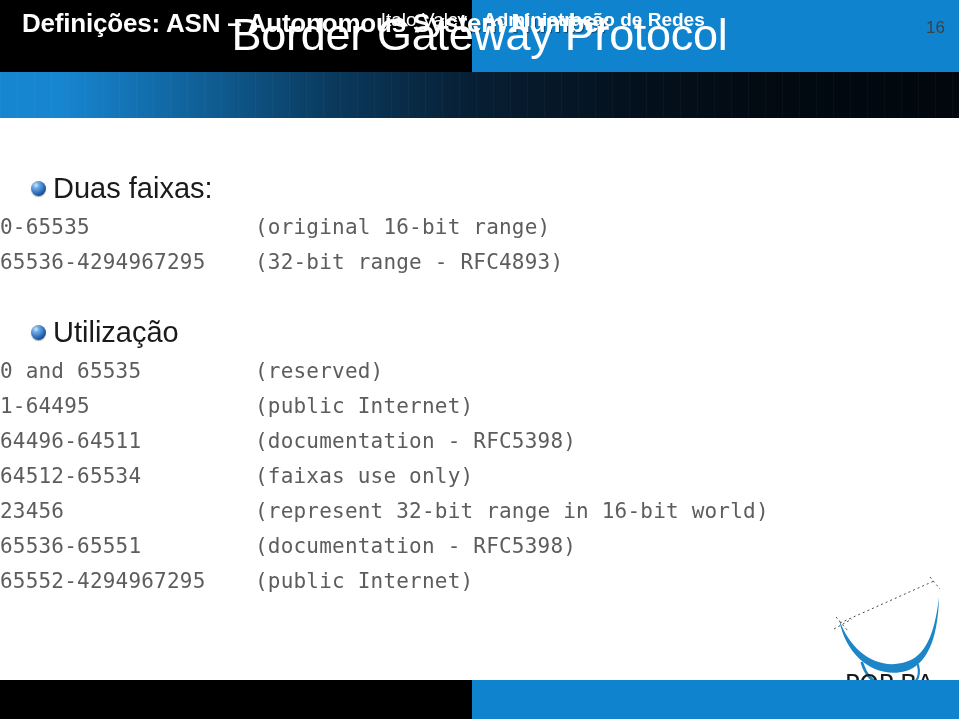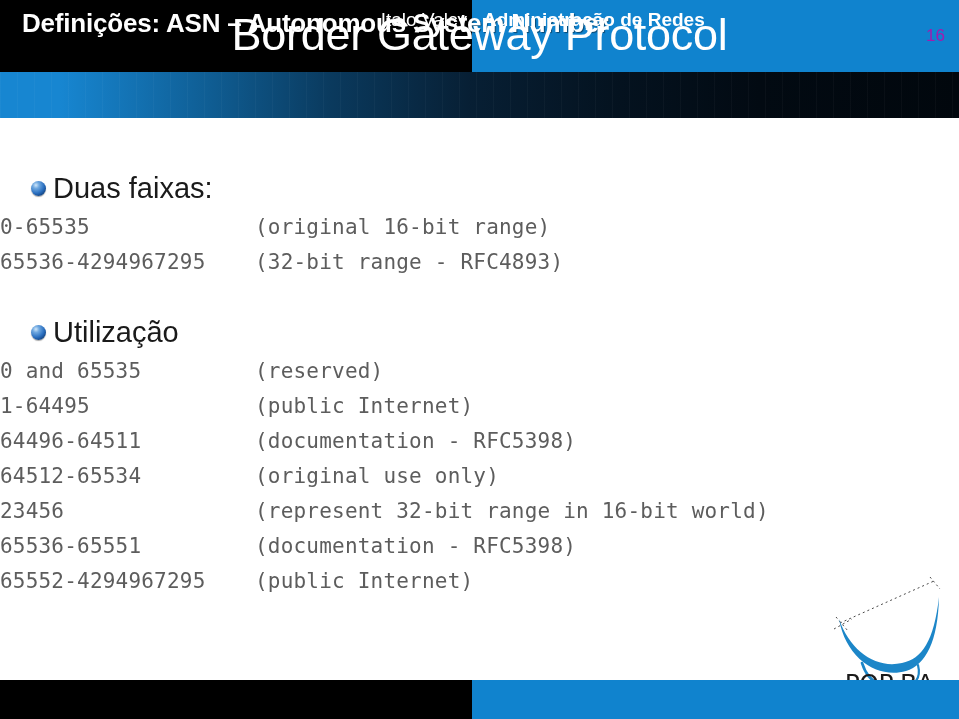--- a/index.html
+++ b/index.html
@@ -162,24 +162,24 @@
     position:absolute; left:483px; top:0;
     height:39px;
     display:flex; align-items:center;
     color:#ffffff;
     font-size:19px;
     font-weight:bold;
     white-space:nowrap;
     z-index:3;
   }
   .footer-pagenum {
-    position:absolute; right:14px; top:16px;
+    position:absolute; right:14px; top:8px;
     height:39px;
     display:flex; align-items:center;
-    color:#a21caf;
+    color:#404040;
     font-size:17px;
     font-weight:400;
     white-space:nowrap;
     z-index:3;
   }
 </style>
 </head>
 <body>
 
 <div class="slide">
@@ -223,21 +223,21 @@
       <div class="mono-row">
         <span class="mono-range">1-64495</span>
         <span class="mono-note">(public Internet)</span>
       </div>
       <div class="mono-row">
         <span class="mono-range">64496-64511</span>
         <span class="mono-note">(documentation - RFC5398)</span>
       </div>
       <div class="mono-row">
         <span class="mono-range">64512-65534</span>
-        <span class="mono-note">(original use only)</span>
+        <span class="mono-note">(faixas use only)</span>
       </div>
       <div class="mono-row">
         <span class="mono-range">23456</span>
         <span class="mono-note">(represent 32-bit range in 16-bit world)</span>
       </div>
       <div class="mono-row">
         <span class="mono-range">65536-65551</span>
         <span class="mono-note">(documentation - RFC5398)</span>
       </div>
       <div class="mono-row">

